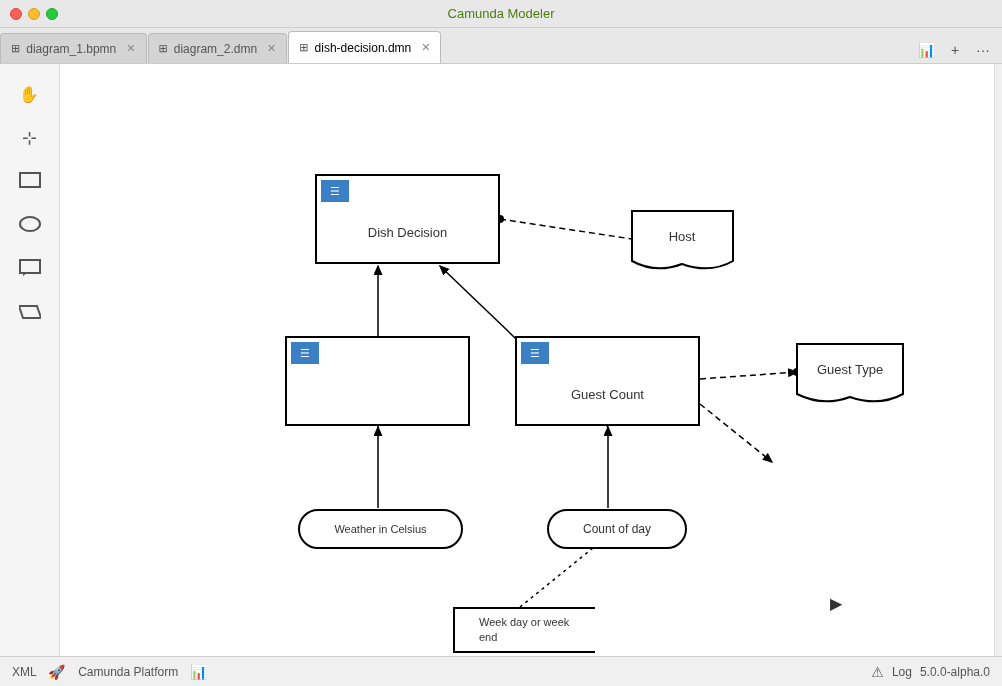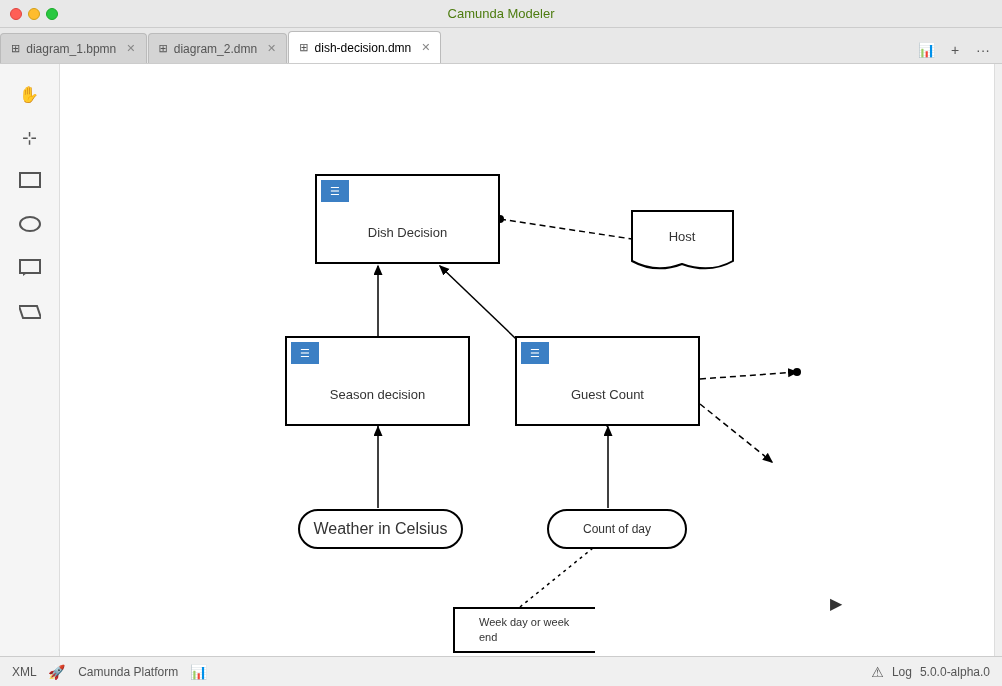--- a/index.html
+++ b/index.html
@@ -331,40 +331,45 @@
       <div class="decision-header">
         <span style="color:white;font-size:11px;">☰</span>
       </div>
       <div class="decision-label">Dish Decision</div>
     </div>
 
     <div class="dmn-element decision-box" style="left:225px; top:272px; width:185px; height:90px;">
       <div class="decision-header">
         <span style="color:white;font-size:11px;">☰</span>
       </div>
-      <div class="decision-label">Season decision</div>
     </div>
 
     <div class="dmn-element decision-box" style="left:455px; top:272px; width:185px; height:90px;">
       <div class="decision-header">
         <span style="color:white;font-size:11px;">☰</span>
       </div>
       <div class="decision-label">Guest Count</div>
     </div>
 
     <div class="dmn-element" style="left:570px; top:145px; width:105px; height:65px;">
       <svg width="105" height="65" viewBox="0 0 105 65">
         <path d="M2,2 L103,2 L103,52 Q80,65 52,55 Q26,65 2,52 Z" fill="white" stroke="#000" stroke-width="2"></path>
         <text x="52" y="32" text-anchor="middle" font-size="13" font-family="sans-serif" fill="#333">Host</text>
       </svg>
     </div>
 
-
-
-    <div class="dmn-element rounded-box" style="left:238px; top:445px; width:165px; height:40px; font-size:16px;text-align:center;">
+    <div class="dmn-element" style="left:735px; top:278px; width:110px; height:65px;">
+      <svg width="110" height="65" viewBox="0 0 110 65">
+        <path d="M2,2 L108,2 L108,52 Q84,65 55,55 Q28,65 2,52 Z" fill="white" stroke="#000" stroke-width="2"></path>
+        <text x="55" y="32" text-anchor="middle" font-size="13" font-family="sans-serif" fill="#333">Guest Type</text>
+      </svg>
+    </div>
+
+
+    <div class="dmn-element rounded-box" style="left:238px; top:445px; width:165px; height:40px; font-size:11px;text-align:center;">
       <span>Weather in Celsius</span>
     </div>
 
     <div class="dmn-element rounded-box" style="left:487px; top:445px; width:140px; height:40px; font-size:12px;">
       <span>Count of day</span>
     </div>
 
     <div class="dmn-element annotation" style="left:393px; top:543px; width:142px; height:46px; font-size:11px; line-height:1.4;">
       <span>Week day or week<br>end</span>
     </div>

